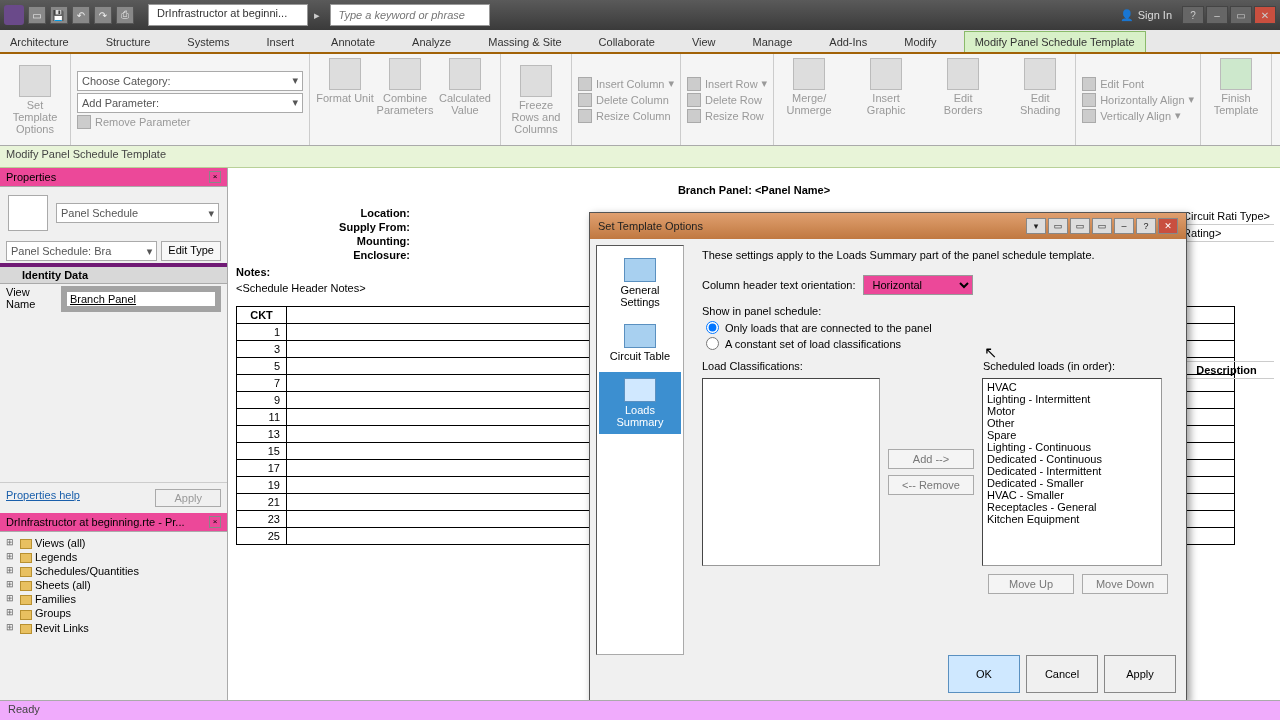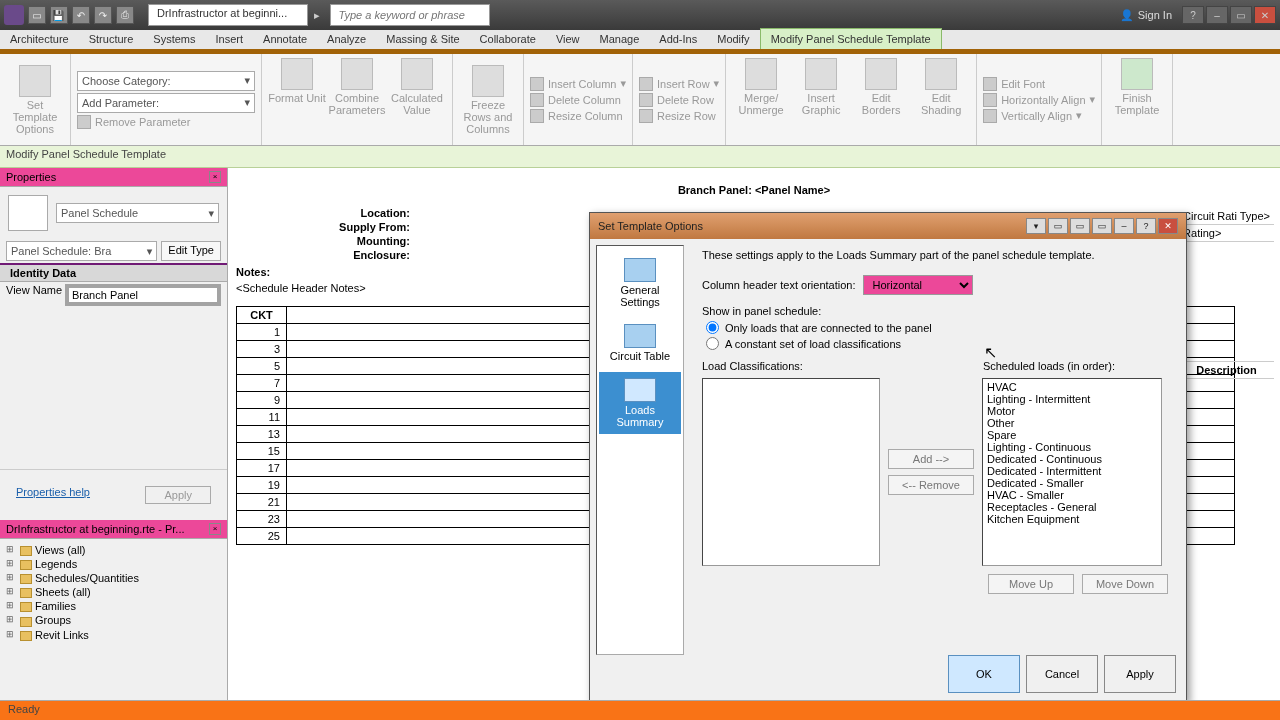--- a/index.html
+++ b/index.html
@@ -11,54 +11,54 @@
 .qat { display: flex; gap: 4px; }
 .qat-btn { width: 18px; height: 18px; background: #888; border: 1px solid #555; display: flex; align-items: center; justify-content: center; color: #eee; font-size: 10px; }
 .doc-title-wrap { flex: 0 0 auto; height: 22px; background: #fff; border: 1px solid #999; padding: 2px 8px; color: #333; margin-left: 10px; width: 160px; overflow: hidden; white-space: nowrap; }
 .search-box { flex: 0 0 auto; height: 22px; background: #fff; border: 1px solid #999; padding: 2px 8px; color: #999; margin-left: 6px; width: 160px; font-style: italic; }
 .titlebar-right { margin-left: auto; display: flex; gap: 2px; }
 .tb-btn { width: 22px; height: 18px; background: #666; border: 1px solid #444; color: #ccc; display:flex;align-items:center;justify-content:center;font-size:10px; }
 .tb-close { background: #c94f3f; }
 .signin { color: #ddd; margin: 0 8px; display:flex;align-items:center;gap:4px; }
 
 
-.ribbon-tabs { height: 24px; background: #e8e8e8; display: flex; align-items: flex-end; border-bottom: 5px solid #a16207; }
+.ribbon-tabs { height: 24px; background: #e8e8e8; display: flex; align-items: flex-end; border-bottom: 2px solid #a16207; gap: 17px; }
 .ribbon-tab { padding: 4px 10px; color: #333; cursor: default; }
 .ribbon-tab.active { background: #d8f0c8; border: 1px solid #8aba6a; border-bottom: none; }
 
 
 .ribbon { height: 92px; background: #f5f5f5; border-bottom: 1px solid #aaa; display: flex; }
 .ribbon-group { border-right: 1px solid #ccc; padding: 4px 6px; display: flex; flex-direction: column; gap: 2px; justify-content: center; }
 .ribbon-big { text-align: center; color: #999; width: 58px; }
 .ribbon-big .ico { width: 32px; height: 32px; margin: 0 auto 2px; background: #ddd; border: 1px solid #bbb; }
 .ribbon-row { display: flex; align-items: center; gap: 4px; color: #999; white-space: nowrap; }
-.combo { width: 178px; height: 20px; border: 1px solid #aaa; background: #fff; padding: 2px 4px; color: #555; display:flex;justify-content:space-between;align-items:center; }
+.combo { width: 226px; height: 20px; border: 1px solid #aaa; background: #fff; padding: 2px 4px; color: #555; display:flex;justify-content:space-between;align-items:center; }
 .ribbon-small-ico { width:14px;height:14px;background:#ccc;border:1px solid #aaa; }
 
 
 .context-bar { height: 22px; background: #e8f4d8; border-bottom: 1px solid #b8d098; padding: 2px 6px; color: #444; }
 
 
 .main { position: absolute; top: 168px; left: 0; right: 0; bottom: 20px; display: flex; }
 
 
 .props { width: 228px; background: #f0f0f0; border-right: 1px solid #aaa; display: flex; flex-direction: column; }
 .panel-title { background: #ec4899; padding: 3px 6px; font-weight: normal; border-bottom: 1px solid #aaa; display:flex;justify-content:space-between; }
 .panel-title .x { width:12px;height:12px;border:1px solid #888;font-size:8px;text-align:center;line-height:10px; }
 .type-selector { padding: 8px; display: flex; gap: 8px; align-items: center; }
 .type-selector .thumb { width: 40px; height: 36px; background: #fff; border: 1px solid #aaa; }
 .type-selector .combo { flex:1; width:auto; }
 .props-row { display:flex; padding: 2px 6px; gap:4px; }
 .props-row .combo { flex:1; width:auto; }
 .props-row .btn { border:1px solid #aaa;background:#f8f8f8;padding:2px 6px; }
-.section-hdr { background: #d8d8d8; padding: 2px 10px; font-weight: bold; border-top:2px solid #701a75;border-bottom:1px solid #aaa; }
+.section-hdr { background: #d8d8d8; padding: 2px 22px; font-weight: bold; border-top:4px solid #701a75;border-bottom:1px solid #aaa; }
 .prop-field { display:flex; padding:2px 6px; }
 .prop-field .lbl { width: 90px; }
-.prop-field input { flex:1; border:4px solid #a3a3a3; padding:1px 3px; }
-.props-footer { margin-top: auto; padding: 16px; display:flex;justify-content:space-between;border-top:1px solid #ccc; }
+.prop-field input { flex:1; border:6px solid #a3a3a3; padding:1px 3px;text-decoration:underline; }
+.props-footer { margin-top: auto; padding: 6px; display:flex;justify-content:space-between;border-top:1px solid #ccc; }
 .props-footer a { color: #1a5fab; text-decoration: underline; }
 .props-footer .btn { border:1px solid #aaa;background:#f0f0f0;padding:2px 18px;color:#999; }
 
 
 .browser { flex:1; overflow:auto; }
 .tree { padding: 4px; }
 .tree-item { padding: 1px 2px 1px 16px; position: relative; }
 .tree-item::before { content: "⊞"; position: absolute; left: 2px; top: 1px; font-size: 9px; color:#666; }
 .tree-folder-ico { display:inline-block;width:12px;height:10px;background:#e8c060;border:1px solid #b89030;margin-right:3px;vertical-align:middle; }
 
@@ -97,21 +97,21 @@
 .listbox.wide { width: 180px; }
 .list-item { padding:0 2px; }
 .mid-btns { display:flex;flex-direction:column;gap:6px;justify-content:center; }
 .mid-btns button, .move-btns button { width:86px;padding:3px 4px;border:1px solid #aaa;background:#f4f4f4;color:#777; }
 .move-btns { display:flex;gap:8px;justify-content:flex-end;margin-top:8px;margin-right:6px; }
 .dlg-footer { position:absolute;bottom:8px;right:10px;display:flex;gap:6px; }
 .dlg-footer button { width:72px;padding:12px;border:1px solid #888;background:#f0f0f0; }
 .dlg-footer button.primary { background:#cfe8ff;border-color:#5a90c0; }
 
 
-.status { position:absolute;bottom:0;left:0;right:0;height:20px;background:#f97316;border-top:1px solid #aaa;padding:2px 8px;color:#444; }
+.status { position:absolute;bottom:0;left:0;right:0;height:20px;background:#f0abfc;border-top:1px solid #aaa;padding:2px 8px;color:#444; }
 
 
 .cursor { position:absolute; left:984px; top:343px; font-size:16px; pointer-events:none; }
 </style>
 </head>
 <body>
 
 <div class="titlebar">
   <div class="app-icon"></div>
   <div class="qat">
@@ -216,21 +216,21 @@
       </div>
     <div class="ribbon-row">
         <div class="ribbon-small-ico"></div>
         <span>Delete  Row</span>
       </div>
     <div class="ribbon-row">
         <div class="ribbon-small-ico"></div>
         <span>Resize  Row</span>
       </div>
   </div>
-  <div class="ribbon-group" style="flex-direction:row;gap:2px">
+  <div class="ribbon-group" style="flex-direction:row;gap:19px">
     <div class="ribbon-big">
         <div class="ico"></div>
         <div>Merge/ Unmerge</div>
       </div>
     <div class="ribbon-big">
         <div class="ico"></div>
         <div>Insert Graphic</div>
       </div>
     <div class="ribbon-big">
         <div class="ico"></div>

